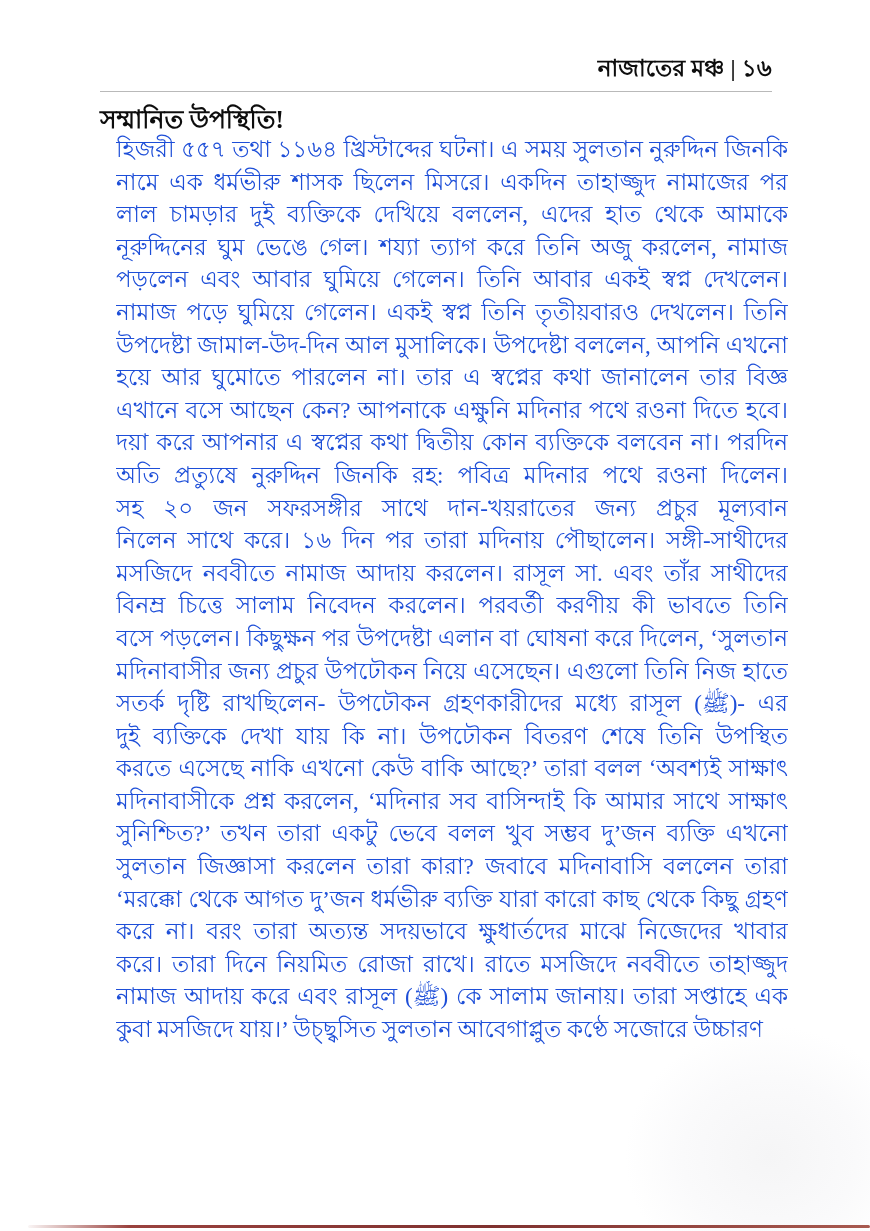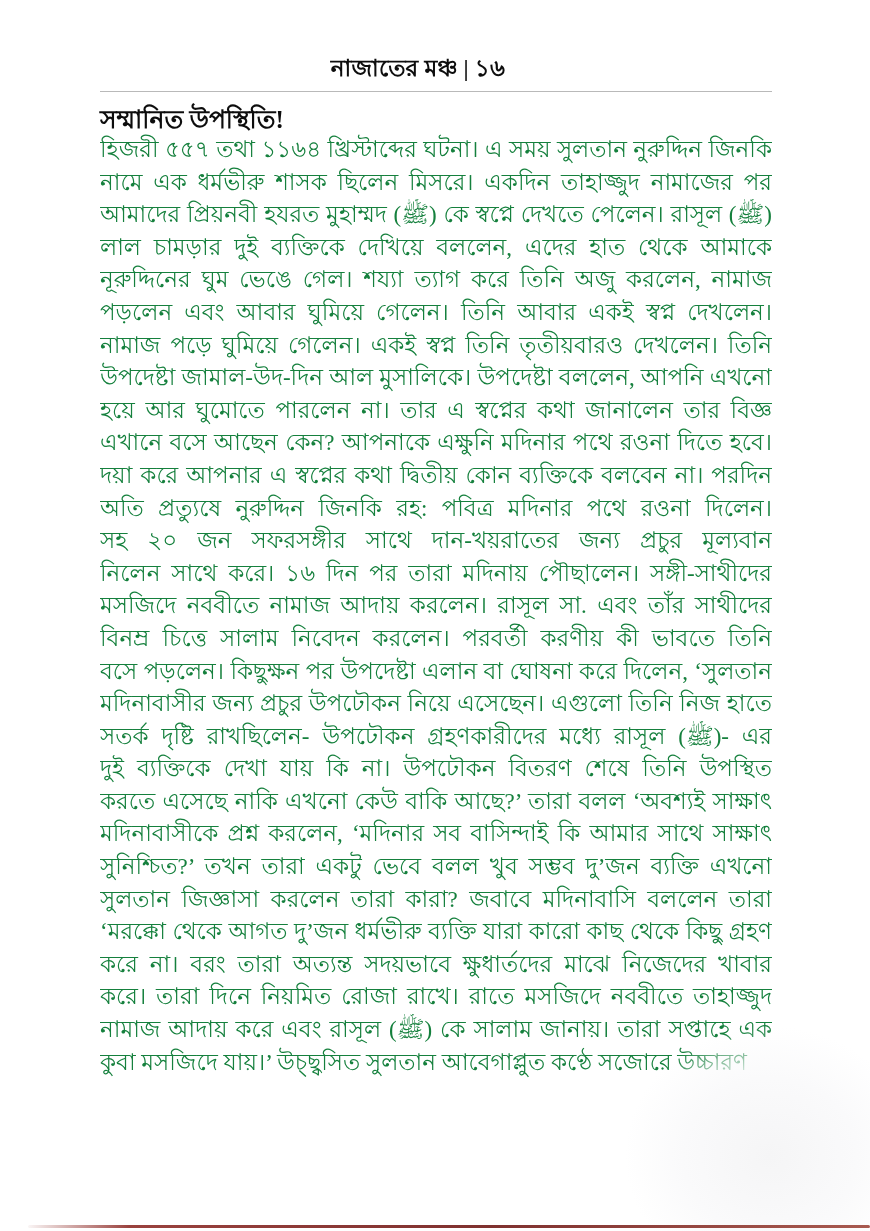--- a/index.html
+++ b/index.html
@@ -6,36 +6,36 @@
   .page{
     position:relative;
     width:870px;height:1231px;
     margin:0 auto;
     background:#ffffff;
     overflow:hidden;
     font-family:"Liberation Serif","DejaVu Serif",serif;
     color:#0d0d0d;
   }
   .header-line{
-    position:absolute;top:50px;left:82px;width:672px;
-    text-align:center;
+    position:absolute;top:50px;left:100px;width:672px;
+    text-align:right;
     font-size:23px;font-weight:bold;letter-spacing:0.2px;
     color:#0d0d0d;
   }
   .header-rule{
     position:absolute;top:91px;left:100px;width:672px;height:0;
     border-top:1.6px solid #b9b9b9;
   }
   .section-heading{
     position:absolute;top:100px;left:100px;width:672px;
     font-size:25px;font-weight:bold;color:#0d0d0d;
   }
   .body-paragraph{
-    position:absolute;top:134px;left:100px;width:672px;
-    font-size:23px;line-height:32.6px;color:#15803d;
+    position:absolute;top:134px;left:116px;width:672px;
+    font-size:23px;line-height:32.6px;color:#1d4ed8;
   }
   .body-paragraph .line{
     height:32.6px;
     overflow:hidden;
     text-align:justify;
     text-align-last:justify;
     white-space:normal;
   }
   .body-paragraph .line.last{
     text-align-last:left;
@@ -62,21 +62,20 @@
 
   <div class="header-line">নাজাতের মঞ্চ | ১৬</div>
 
   <div class="header-rule"></div>
 
   <div class="section-heading">সম্মানিত উপস্থিতি!</div>
 
   <div class="body-paragraph">
       <div class="line">হিজরী ৫৫৭ তথা ১১৬৪ খ্রিস্টাব্দের ঘটনা। এ সময় সুলতান নুরুদ্দিন জিনকি</div>
       <div class="line">নামে এক ধর্মভীরু শাসক ছিলেন মিসরে। একদিন তাহাজ্জুদ নামাজের পর তিনি</div>
-      <div class="line">আমাদের প্রিয়নবী হযরত মুহাম্মদ (ﷺ) কে স্বপ্নে দেখতে পেলেন। রাসূল (ﷺ)</div>
       <div class="line">লাল চামড়ার দুই ব্যক্তিকে দেখিয়ে বললেন, এদের হাত থেকে আমাকে বাঁচাও।</div>
       <div class="line">নূরুদ্দিনের ঘুম ভেঙে গেল। শয্যা ত্যাগ করে তিনি অজু করলেন, নামাজ</div>
       <div class="line">পড়লেন এবং আবার ঘুমিয়ে গেলেন। তিনি আবার একই স্বপ্ন দেখলেন। আবার</div>
       <div class="line">নামাজ পড়ে ঘুমিয়ে গেলেন। একই স্বপ্ন তিনি তৃতীয়বারও দেখলেন। তিনি অস্থির</div>
       <div class="line">উপদেষ্টা জামাল-উদ-দিন আল মুসালিকে। উপদেষ্টা বললেন, আপনি এখনো</div>
       <div class="line">হয়ে আর ঘুমোতে পারলেন না। তার এ স্বপ্নের কথা জানালেন তার বিজ্ঞ</div>
       <div class="line">এখানে বসে আছেন কেন? আপনাকে এক্ষুনি মদিনার পথে রওনা দিতে হবে।</div>
       <div class="line">দয়া করে আপনার এ স্বপ্নের কথা দ্বিতীয় কোন ব্যক্তিকে বলবেন না। পরদিন</div>
       <div class="line">অতি প্রত্যুষে নুরুদ্দিন জিনকি রহ: পবিত্র মদিনার পথে রওনা দিলেন। উপদেষ্টা</div>
       <div class="line">সহ ২০ জন সফরসঙ্গীর সাথে দান-খয়রাতের জন্য প্রচুর মূল্যবান উপঢৌকনও</div>

